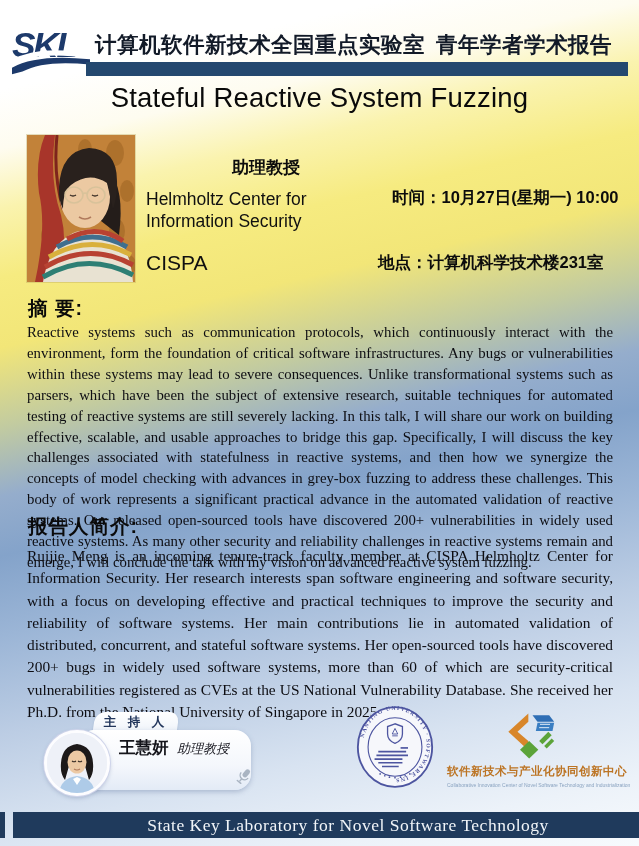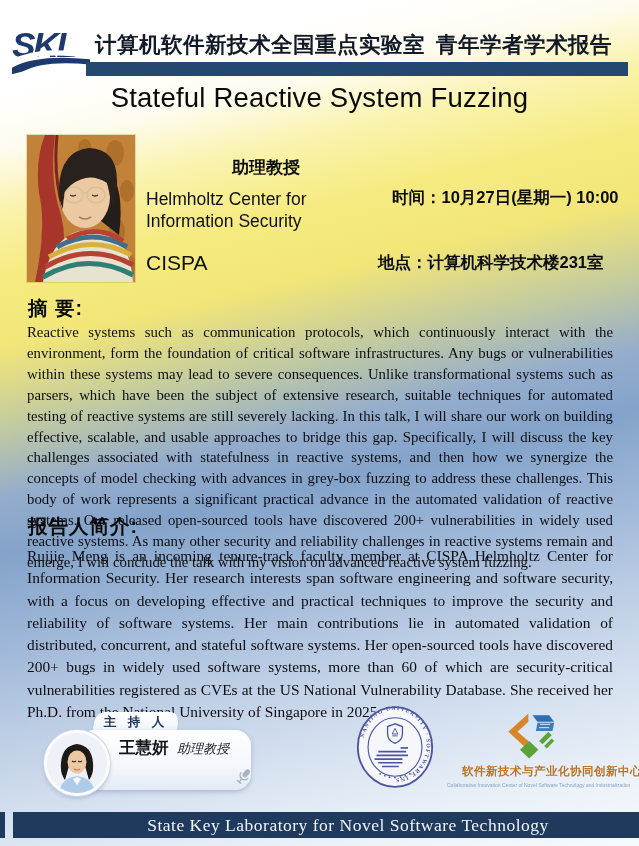--- a/index.html
+++ b/index.html
@@ -88,21 +88,21 @@
     border:3px solid #fdfdff;
     box-shadow:0 0 0 1px #cfd4ea,0 2px 4px rgba(90,110,150,.35);
     overflow:hidden;background:#eef1f8;
   }
   .mic{left:234px;top:766px;width:20px;height:20px;}
 
   
   .seal{left:356px;top:705px;width:78px;height:84px;}
   .cic-mark{left:505px;top:711px;width:50px;height:50px;}
   .cic-cn{left:447px;top:764px;width:168px;text-align:right;
-    font-size:11.5px;font-weight:bold;color:#bc7424;white-space:nowrap;letter-spacing:.5px;margin-left:15px;}
+    font-size:11.5px;font-weight:bold;color:#bc7424;white-space:nowrap;letter-spacing:.5px;}
   .cic-en{left:447px;top:782px;width:168px;text-align:center;
     font-size:5px;color:#8aa3c0;white-space:nowrap;}
 
   
   .footer-sliver{left:0;top:812px;width:5px;height:26px;background:#1f3a5c;}
   .footer-bar{
     left:13px;top:812px;width:614px;height:26px;background:#1f3a5c;
     display:flex;align-items:center;justify-content:center;gap:40px;
     font-family:"Liberation Serif",serif;font-size:17.5px;color:#f0f4f8;
     letter-spacing:.5px;

